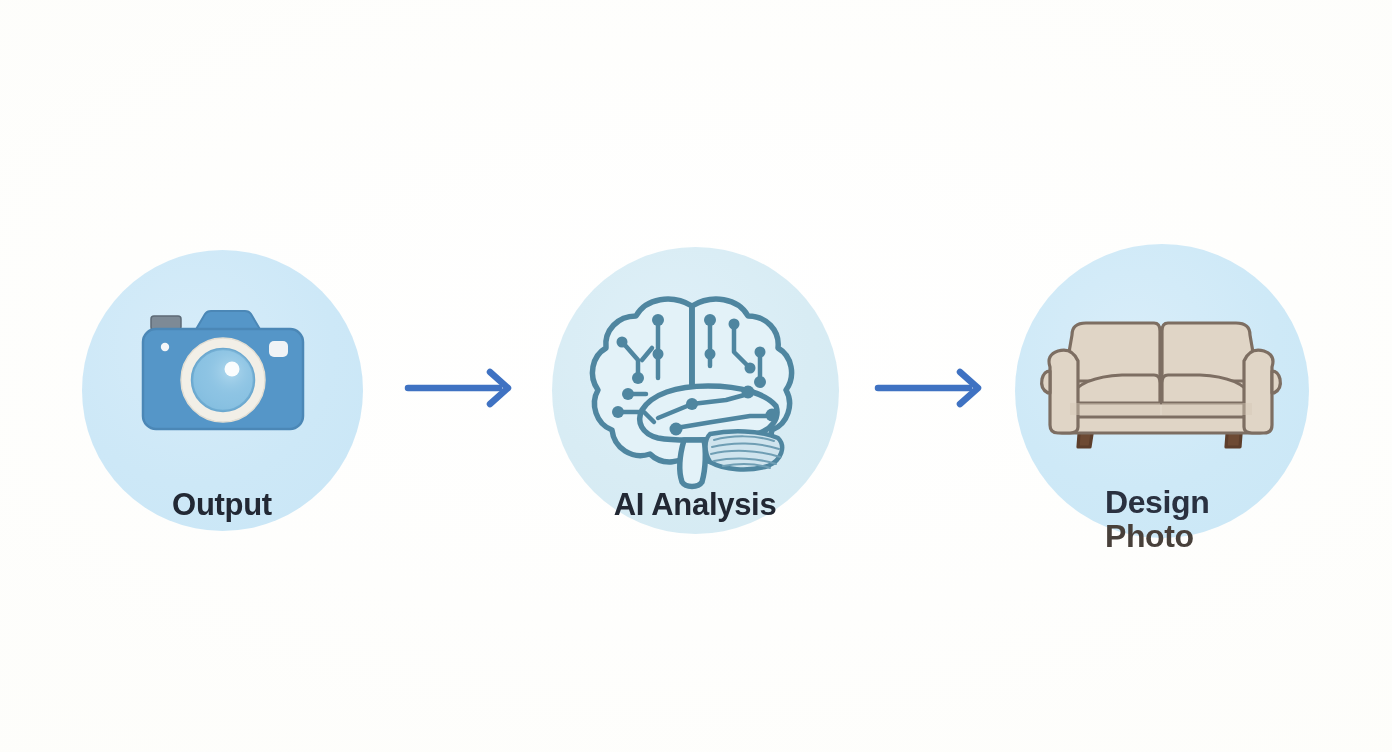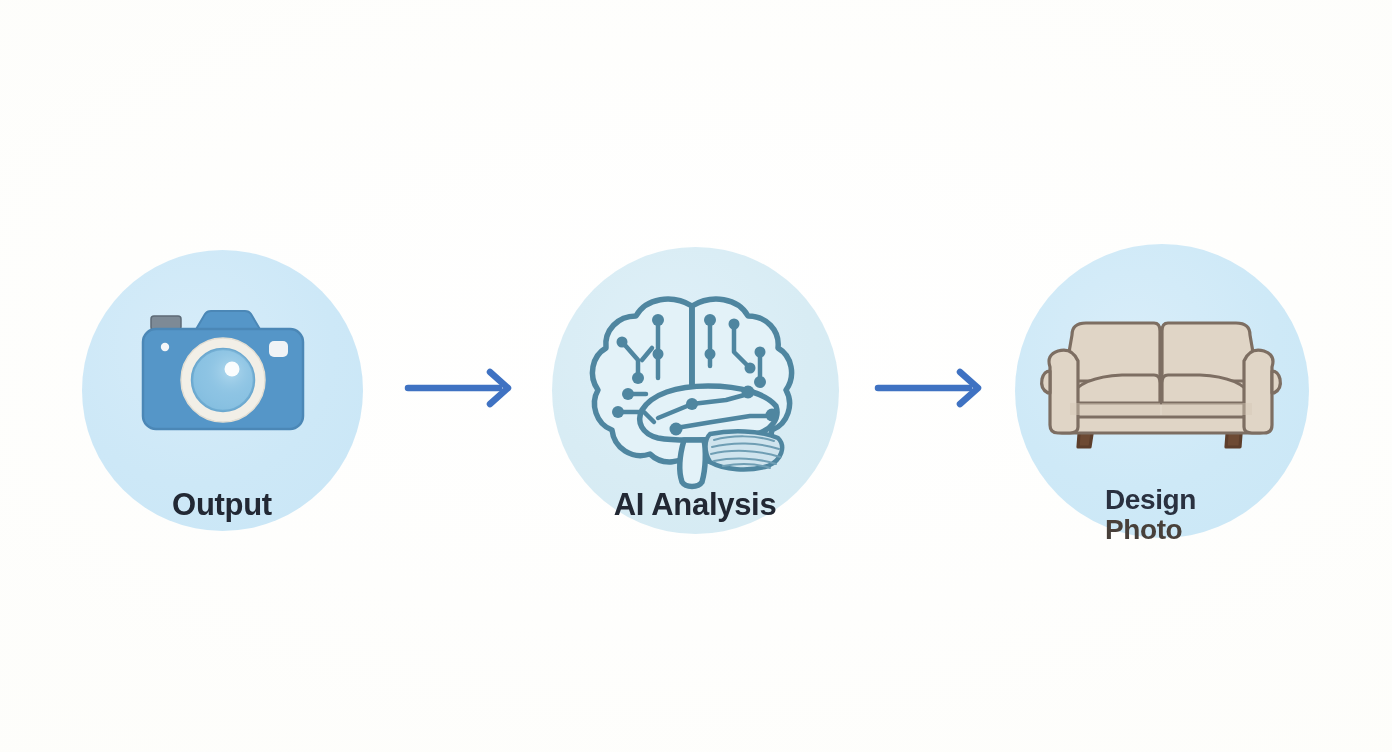--- a/index.html
+++ b/index.html
@@ -88,21 +88,21 @@
   
   #step-design .circle {
     left: 1015px; top: 244px;
     width: 294px; height: 294px;
     background: radial-gradient(circle at 40% 34%, #d8edf9 0%, #cee9f7 55%, #cae7f6 100%);
   }
   #step-design .icon-wrap { left: 1036px; top: 305px; }
   #step-design .step-label {
     left: 1105px; top: 486px;
     text-align: left;
-    font-size: 28px;
+    font-size: 32px;
     letter-spacing: -0.4px;
   }
   #step-design .label-line1 { display: block; color: #2a3140; }
   #step-design .label-line2 { display: block; color: #48403a; margin-top: 2px; }
 
   
   .arrow {
     position: absolute;
   }
   #arrow-1 { left: 400px; top: 366px; }

